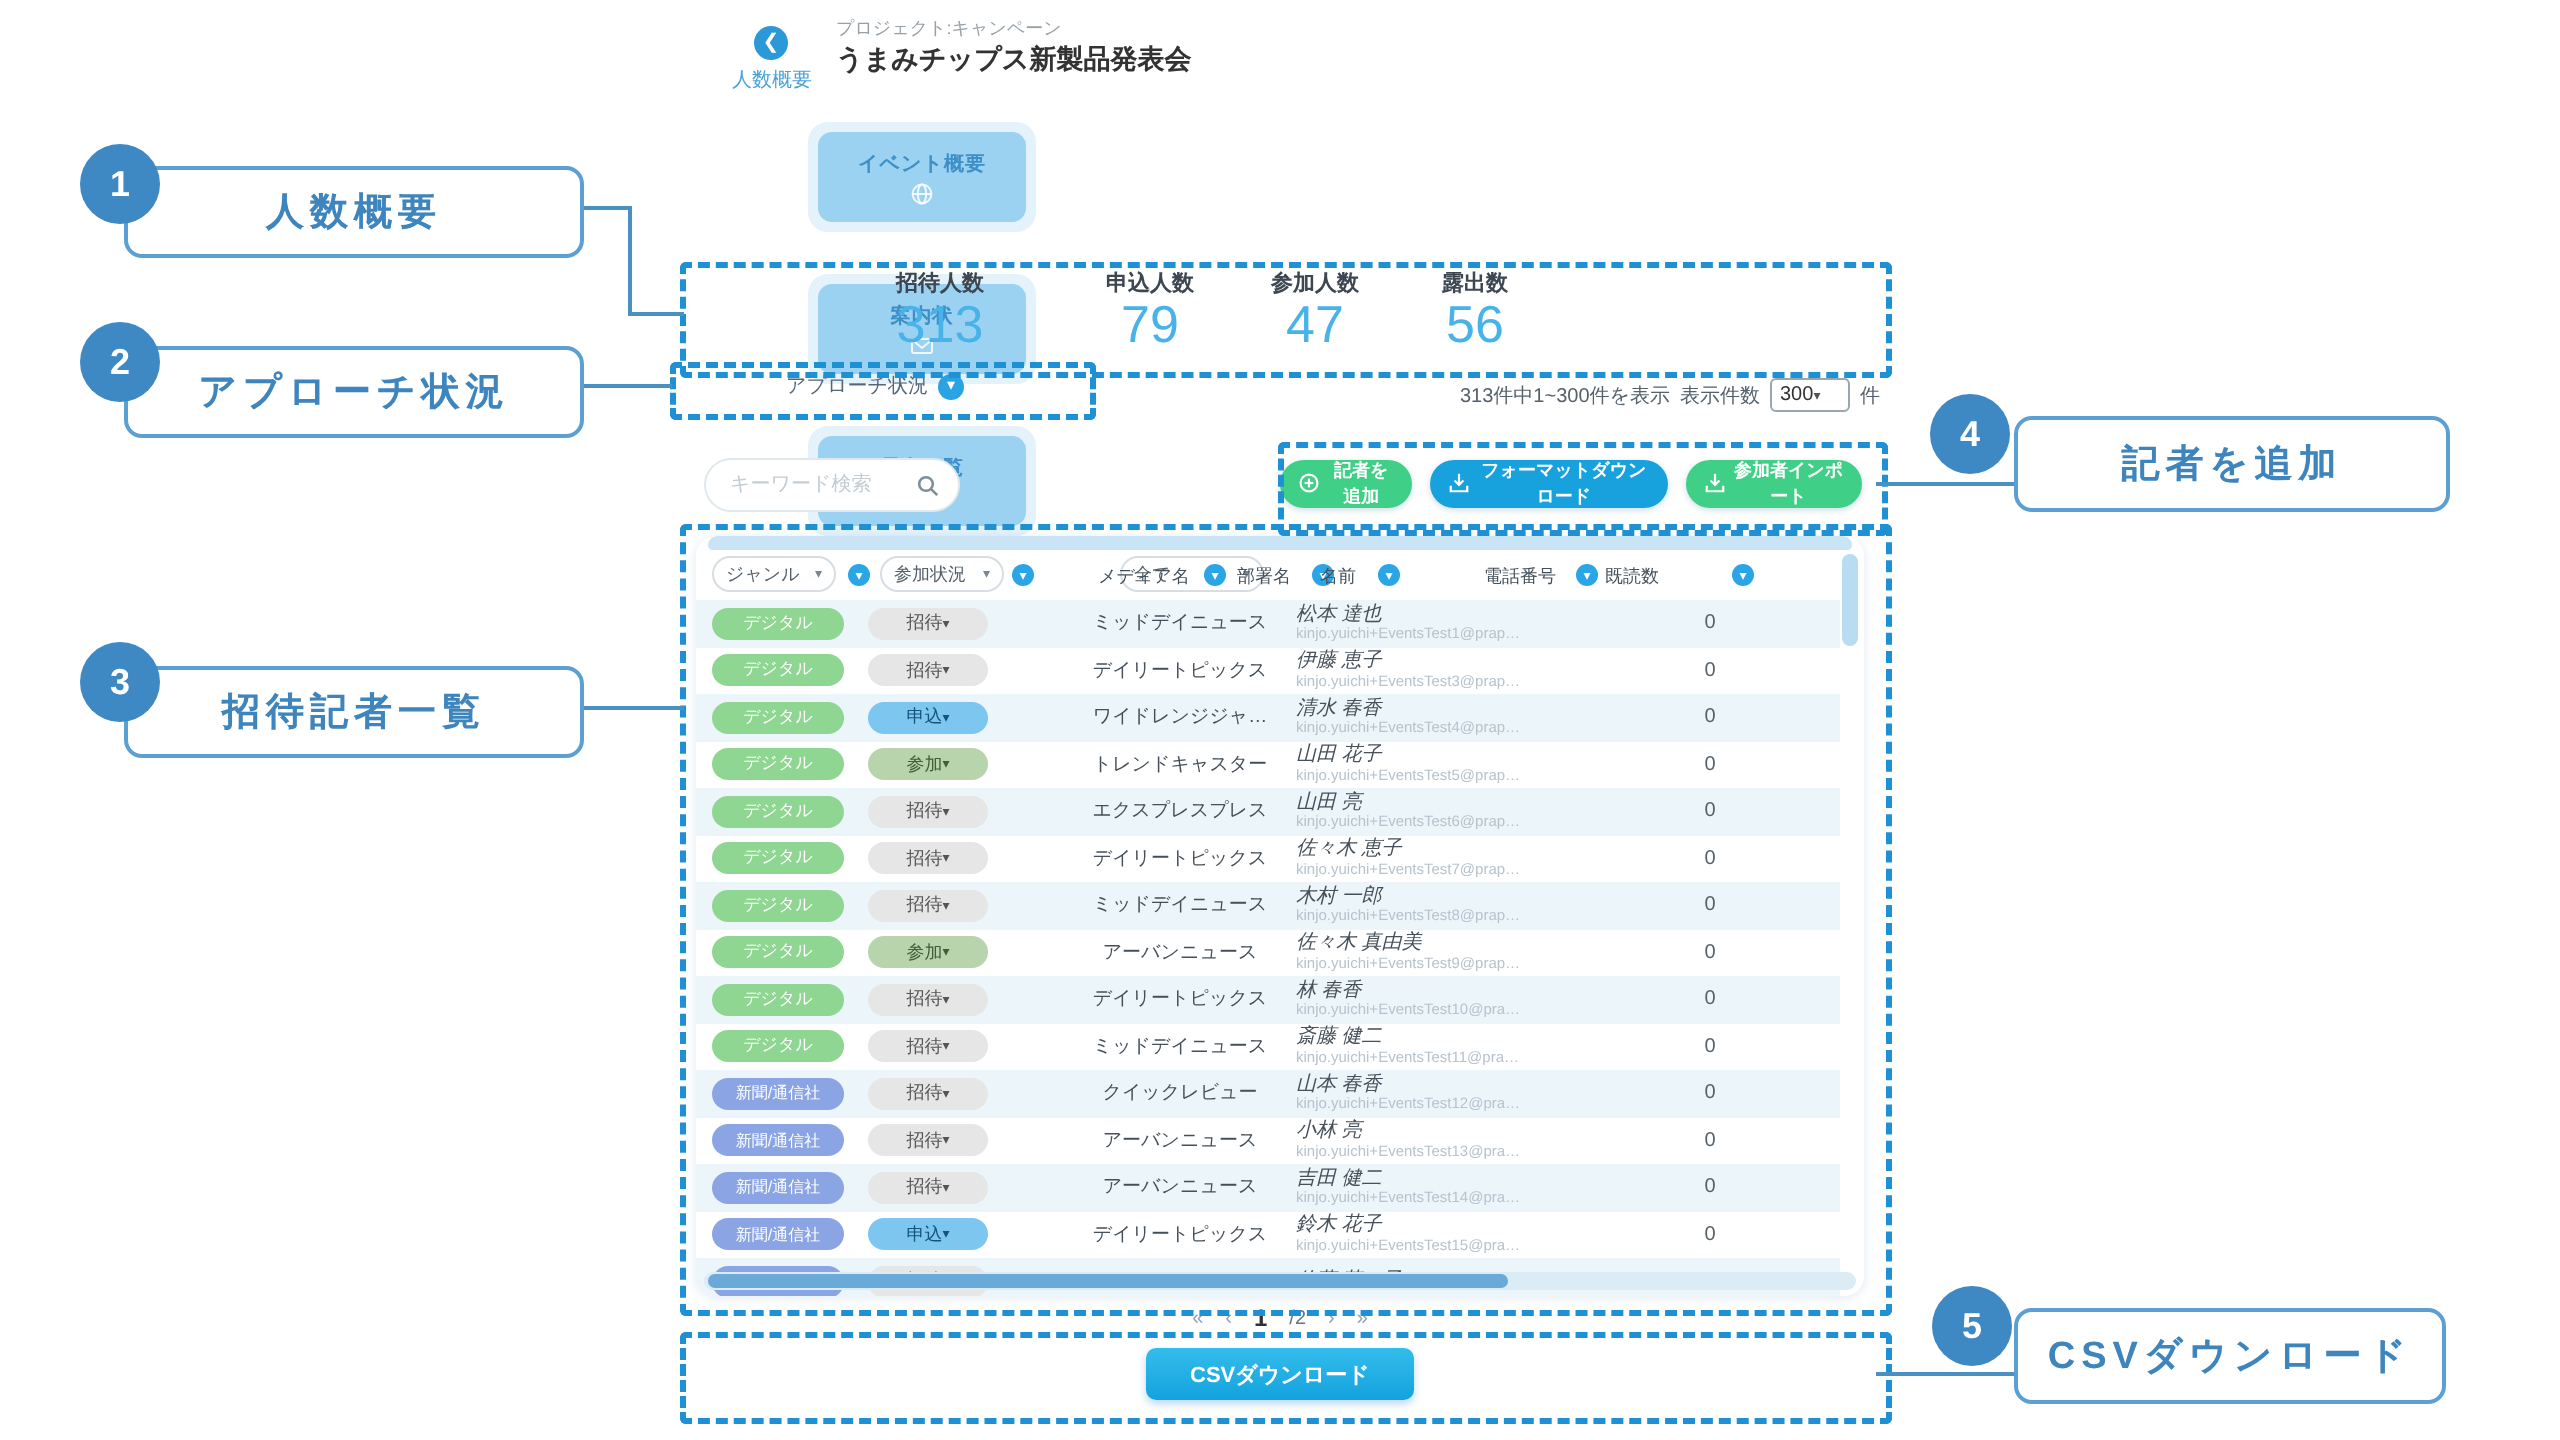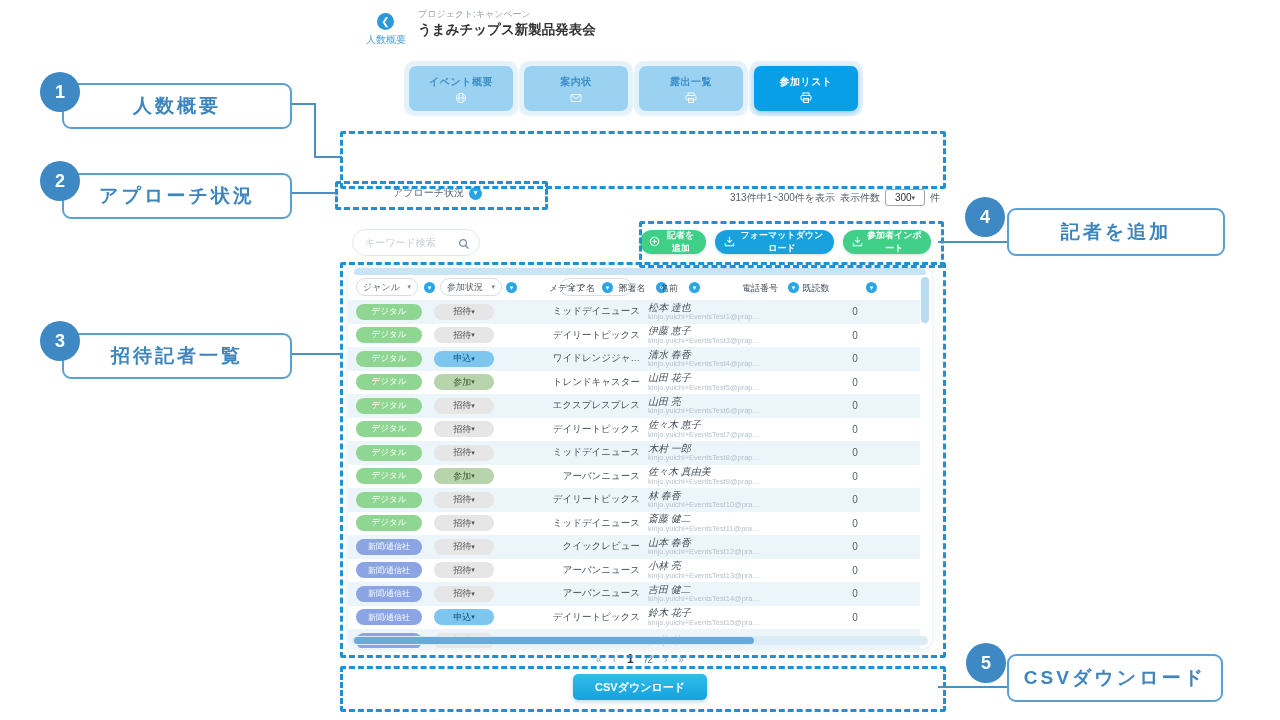--- a/index.html
+++ b/index.html
@@ -15,21 +15,21 @@
   #dash-csv{left:340px;top:666px;width:600px;height:40px;}
 
   
   .back-circle{position:absolute;left:377px;top:13px;width:17px;height:17px;border-radius:50%;
     background:#2b99d8;color:#fff;font-size:10px;display:flex;align-items:center;justify-content:center;}
   .back-label{position:absolute;left:352px;top:33px;width:68px;text-align:center;font-size:10px;color:#4aa2da;}
   .proj-label{position:absolute;left:418px;top:8px;font-size:9px;color:#97a1a9;}
   .proj-title{position:absolute;left:418px;top:21px;font-size:13.5px;font-weight:bold;color:#333;}
 
   
-  .tabs{position:absolute;left:404px;top:61px;display:flex;gap:1px;}
+  .tabs{position:absolute;left:404px;top:61px;display:flex;gap:21px;flex-direction:column;}
   .tab-outer{width:114px;height:55px;background:#e4f2fb;border-radius:10px;padding:5px;box-sizing:border-box;}
   .tab{width:100%;height:100%;border-radius:7px;background:#9bd2f2;color:#3d8fc8;
        display:flex;flex-direction:column;align-items:center;justify-content:center;gap:1px;cursor:pointer;}
   .tab .tlabel{font-size:10px;font-weight:bold;letter-spacing:.5px;}
   .tab .ticon{color:rgba(255,255,255,.85);height:12px;}
   .tab.active{background:#089fe6;color:#fff;box-shadow:0 2px 5px rgba(9,128,190,.35);}
   .tab.active .ticon{color:#fff;}
 
   
   .stats{position:absolute;left:340px;top:134px;width:600px;display:flex;padding-left:70px;box-sizing:border-box;}
@@ -43,21 +43,21 @@
   .approach{position:absolute;left:335px;top:183px;width:205px;height:20px;display:flex;
             align-items:center;justify-content:center;gap:5px;}
   .approach .alabel{font-size:10px;color:#556677;}
   .chev-circle{width:13px;height:13px;border-radius:50%;background:#29a3e3;color:#fff;font-size:8px;
                display:flex;align-items:center;justify-content:center;line-height:1;}
 
   
   .display-info{position:absolute;top:189px;right:340px;display:flex;align-items:center;gap:5px;
                 font-size:10px;color:#55616b;}
   .count-select{width:40px;height:17px;border:1px solid #9aa6ae;border-radius:3px;display:flex;
-                align-items:center;justify-content:center;padding:0 4px;box-sizing:border-box;
+                align-items:center;justify-content:flex-start;padding:0 4px;box-sizing:border-box;
                 background:#fff;cursor:pointer;}
   .count-select .cv{font-size:10px;color:#333;}
   .count-select .ca{font-size:7px;color:#555;}
 
   
   .search{position:absolute;left:352px;top:229px;width:128px;height:27px;}
   .search input{width:100%;height:100%;box-sizing:border-box;border:1px solid #e0e8ed;border-radius:14px;
     padding:0 28px 0 12px;font-size:10px;color:#333;outline:none;background:#fff;
     font-family:"Liberation Sans","DejaVu Sans",sans-serif;}
   .search input::placeholder{color:#c3ccd2;}
@@ -92,21 +92,21 @@
   .badge{grid-column:2;height:16px;border-radius:9px;color:#fff;font-size:8.5px;
          display:flex;align-items:center;justify-content:center;}
   .badge-green{background:#8ed691;}
   .badge-indigo{background:#8ba4e4;font-size:8px;}
   .status-pill{grid-column:4;width:60px;height:16px;border-radius:8px;font-size:9px;
                display:flex;align-items:center;justify-content:center;gap:0;cursor:pointer;}
   .status-pill .pa{font-size:7px;}
   .pill-invited{background:#e6e6e6;color:#555;}
   .pill-applied{background:#7cc6f0;color:#14537a;}
   .pill-attended{background:#b7d4ad;color:#3f5f3a;justify-content:center;}
-  .c-media{grid-column:6;font-size:9.5px;color:#45505a;text-align:right;white-space:nowrap;overflow:hidden;}
+  .c-media{grid-column:6;font-size:9.5px;color:#45505a;text-align:center;white-space:nowrap;overflow:hidden;}
   .c-name{grid-column:8;line-height:1.15;white-space:nowrap;}
   .c-name .nm{font-size:10px;color:#45505a;font-style:italic;}
   .c-name .em{font-size:7.5px;color:#b6c3cd;}
   .c-count{grid-column:10;font-size:10px;color:#55616b;text-align:center;}
 
   .vthumb{position:absolute;right:3px;top:9px;width:8px;height:46px;background:#b8dcf2;border-radius:4px;cursor:pointer;}
   .hscroll{position:absolute;left:4px;right:4px;bottom:3px;height:9px;background:#dcecf7;border-radius:5px;}
   .hthumb{position:absolute;left:2px;top:1px;width:400px;height:7px;background:#69aad9;border-radius:4px;cursor:pointer;}
 
   
@@ -188,20 +188,38 @@
           <svg width="12" height="12" viewBox="0 0 12 12" fill="none" stroke="currentColor" stroke-width="1">
               <rect x="3" y="1" width="6" height="2.5"></rect>
               <rect x="1" y="3.5" width="10" height="4.5" rx="1"></rect>
               <rect x="3.5" y="6.5" width="5" height="4"></rect>
             </svg>
         </span>
       </div>
     </div>
   </div>
 
+  <div class="stats">
+    <div class="stat">
+      <div class="slabel">招待人数</div>
+      <div class="svalue">313</div>
+    </div>
+    <div class="stat">
+      <div class="slabel">申込人数</div>
+      <div class="svalue">79</div>
+    </div>
+    <div class="stat">
+      <div class="slabel">参加人数</div>
+      <div class="svalue">47</div>
+    </div>
+    <div class="stat">
+      <div class="slabel">露出数</div>
+      <div class="svalue">56</div>
+    </div>
+  </div>
 
   <div class="approach">
     <span class="alabel">アプローチ状況</span>
     <span class="chev-circle">▾</span>
   </div>
 
   <div class="display-info">
     <span>313件中1~300件を表示</span>
     <span>表示件数</span>
     <span class="count-select">

